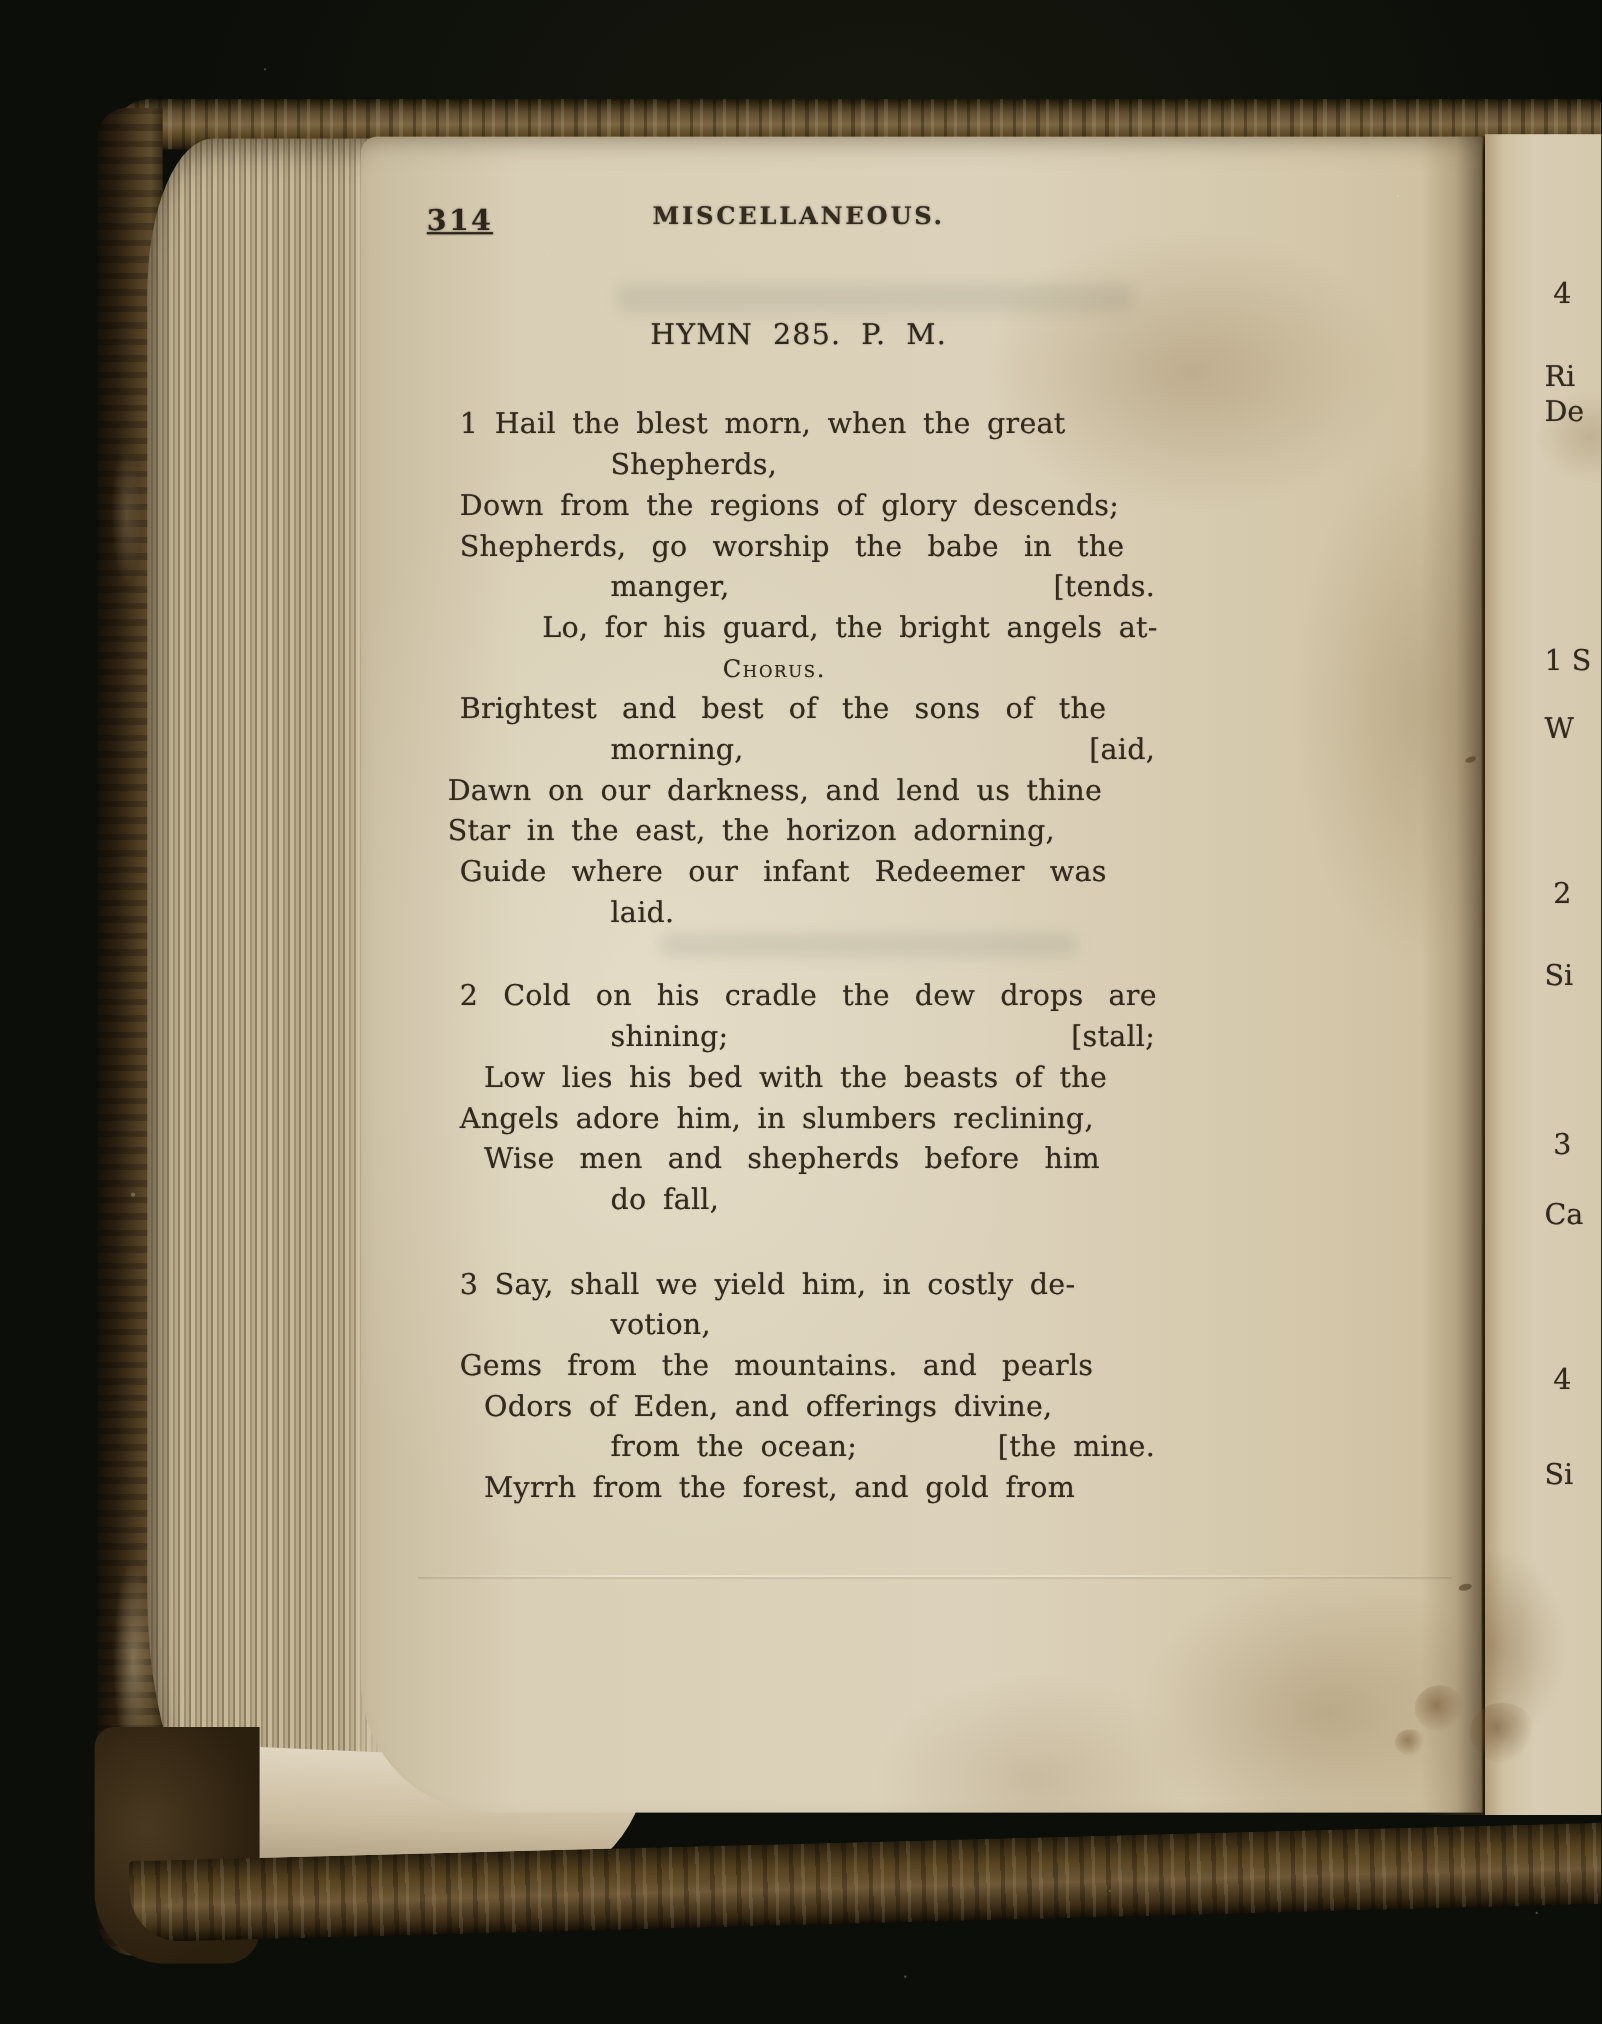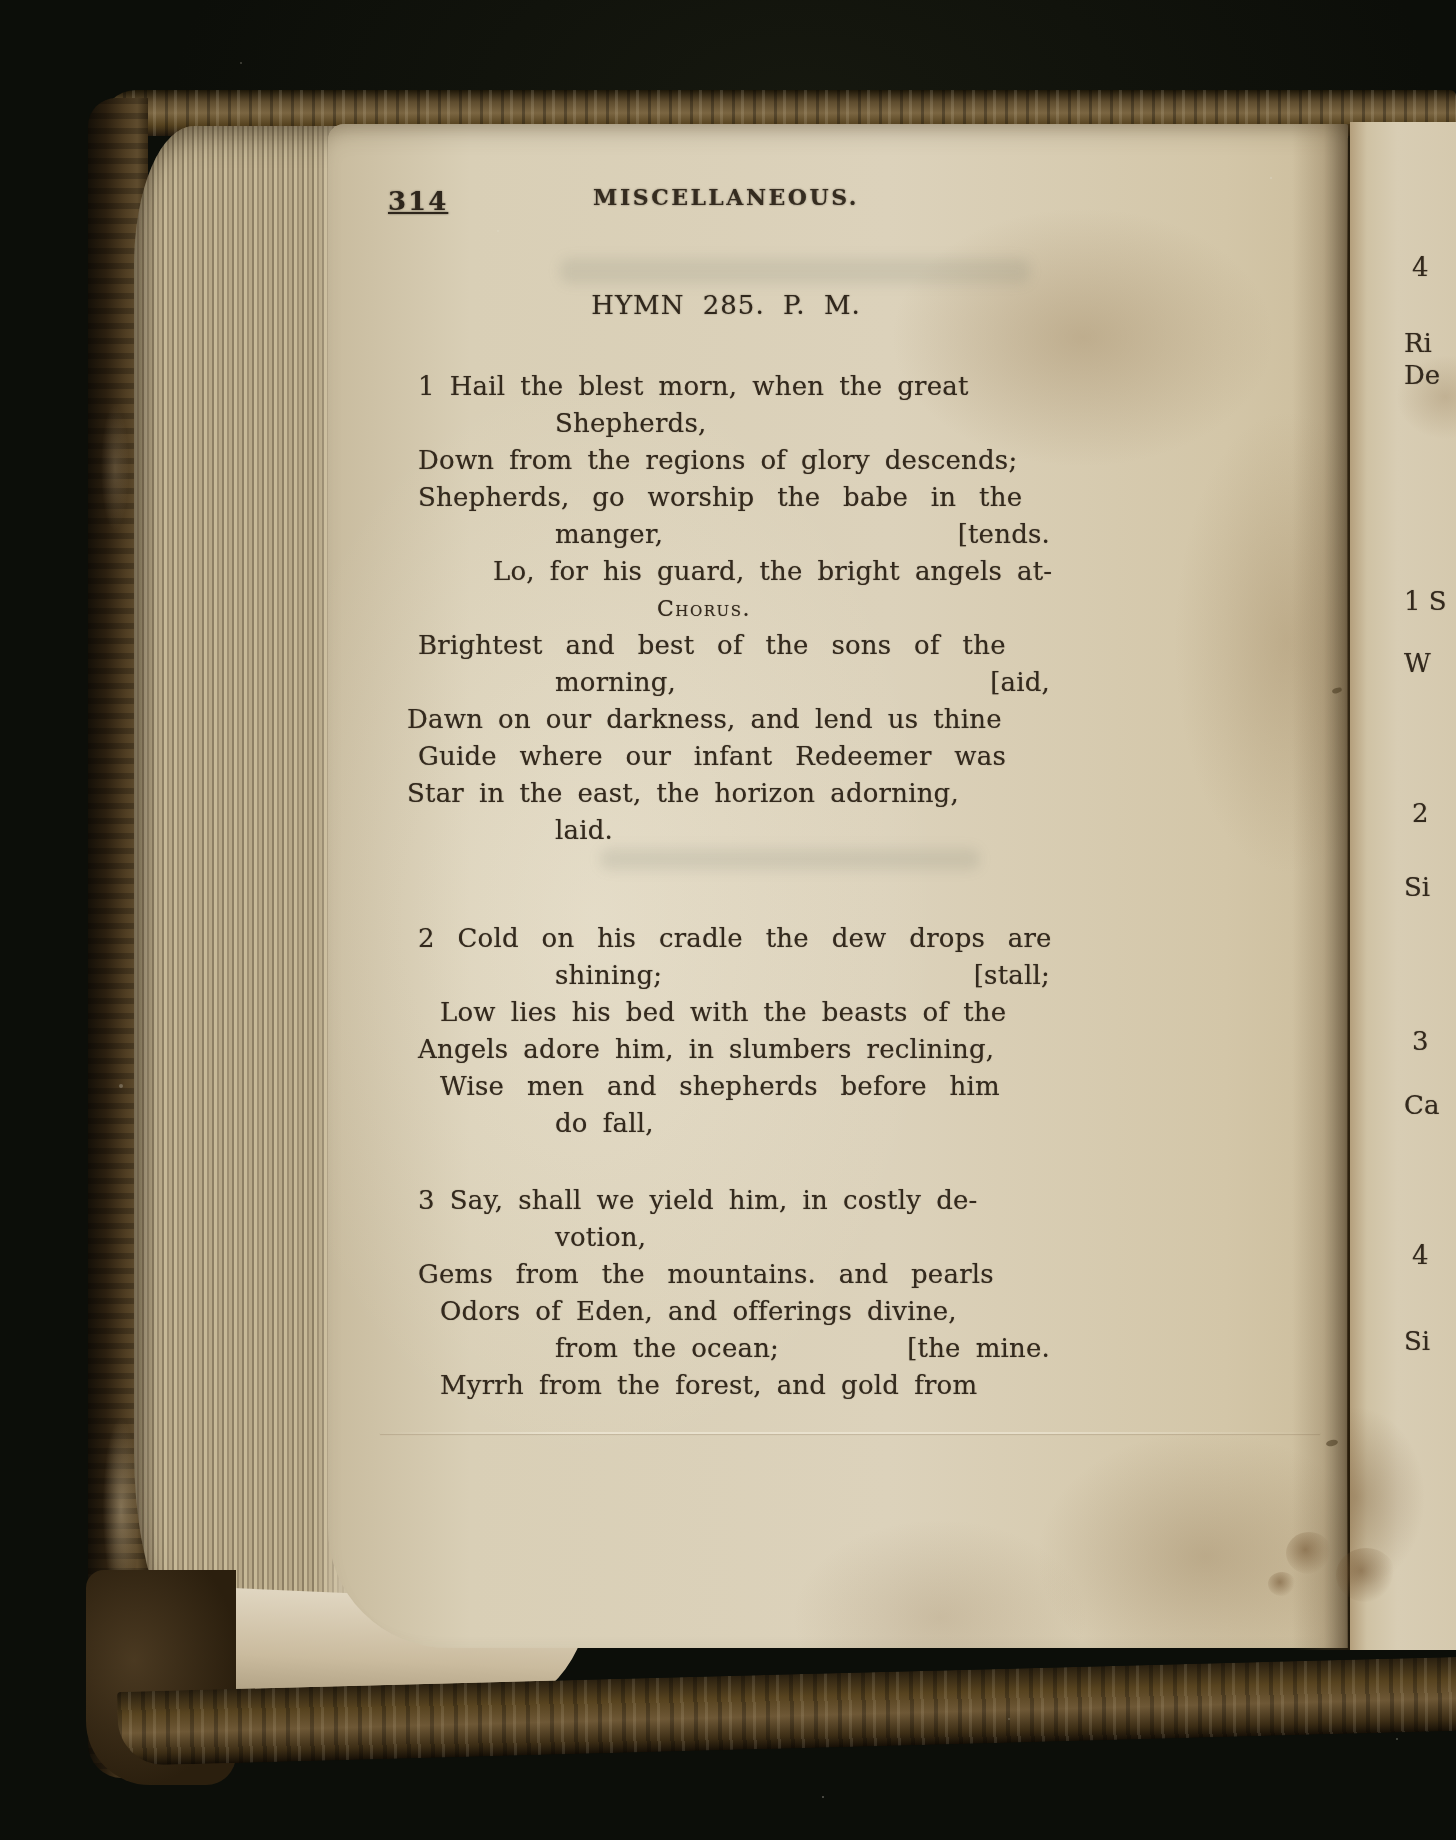--- a/index.html
+++ b/index.html
@@ -107,21 +107,21 @@
   .i0 { padding-left:7px; }  .i1 { padding-left:18px; }
   .i2 { padding-left:40px; } .i3 { padding-left:93px; }
   .c  { padding-left:155px; }
   .ws2 { word-spacing:.55em; }
   .cw { position:absolute; right:2px; top:0; }
   .chorus {
     padding-left:257px; font-size:22px; line-height:37px;
     font-variant:small-caps; letter-spacing:1.5px;
     color:#33291d; text-shadow:0 0 1px rgba(51,41,29,.55);
   }
-  .gap-a { margin-top:71px; } .gap-b { margin-top:40px; }
+  .gap-a { margin-top:39px; } .gap-b { margin-top:40px; }
   .rp-frag {
     position:absolute; font-size:26px; color:#33291d; white-space:nowrap;
     text-shadow:0 0 1px rgba(51,41,29,.55);
   }
   .fn { left:62px; } .fl { left:54px; }
   
   .ghost { position:absolute; background:rgba(108,114,100,.14); filter:blur(6px); border-radius:10px; }
   .ghost-1 { left:560px; top:258px; width:470px; height:26px; }
   .ghost-2 { left:600px; top:848px; width:380px; height:22px; }
   .crease {
@@ -192,22 +192,22 @@
     <div class="line i1">1 Hail the blest morn, when the great</div>
     <div class="line c">Shepherds,</div>
     <div class="line i1">Down from the regions of glory descends;</div>
     <div class="line i1 ws2">Shepherds, go worship the babe in the</div>
     <div class="line c"><span>manger,</span><span class="cw">[tends.</span></div>
     <div class="line i3">Lo, for his guard, the bright angels at-</div>
     <div class="chorus">Chorus.</div>
     <div class="line i1 ws2">Brightest and best of the sons of the</div>
     <div class="line c"><span>morning,</span><span class="cw">[aid,</span></div>
     <div class="line i0">Dawn on our darkness, and lend us thine</div>
+    <div class="line i0">Star in the east, the horizon adorning,</div>
     <div class="line i1 ws2">Guide where our infant Redeemer was</div>
-    <div class="line i0">Star in the east, the horizon adorning,</div>
     <div class="line c">laid.</div>
     <div class="line i1 ws2 gap-a">2 Cold on his cradle the dew drops are</div>
     <div class="line c"><span>shining;</span><span class="cw">[stall;</span></div>
     <div class="line i2">Low lies his bed with the beasts of the</div>
     <div class="line i1">Angels adore him, in slumbers reclining,</div>
     <div class="line i2 ws2">Wise men and shepherds before him</div>
     <div class="line c">do fall,</div>
     <div class="line i1 gap-b">3 Say, shall we yield him, in costly de-</div>
     <div class="line c">votion,</div>
     <div class="line i1 ws2">Gems from the mountains. and pearls</div>

